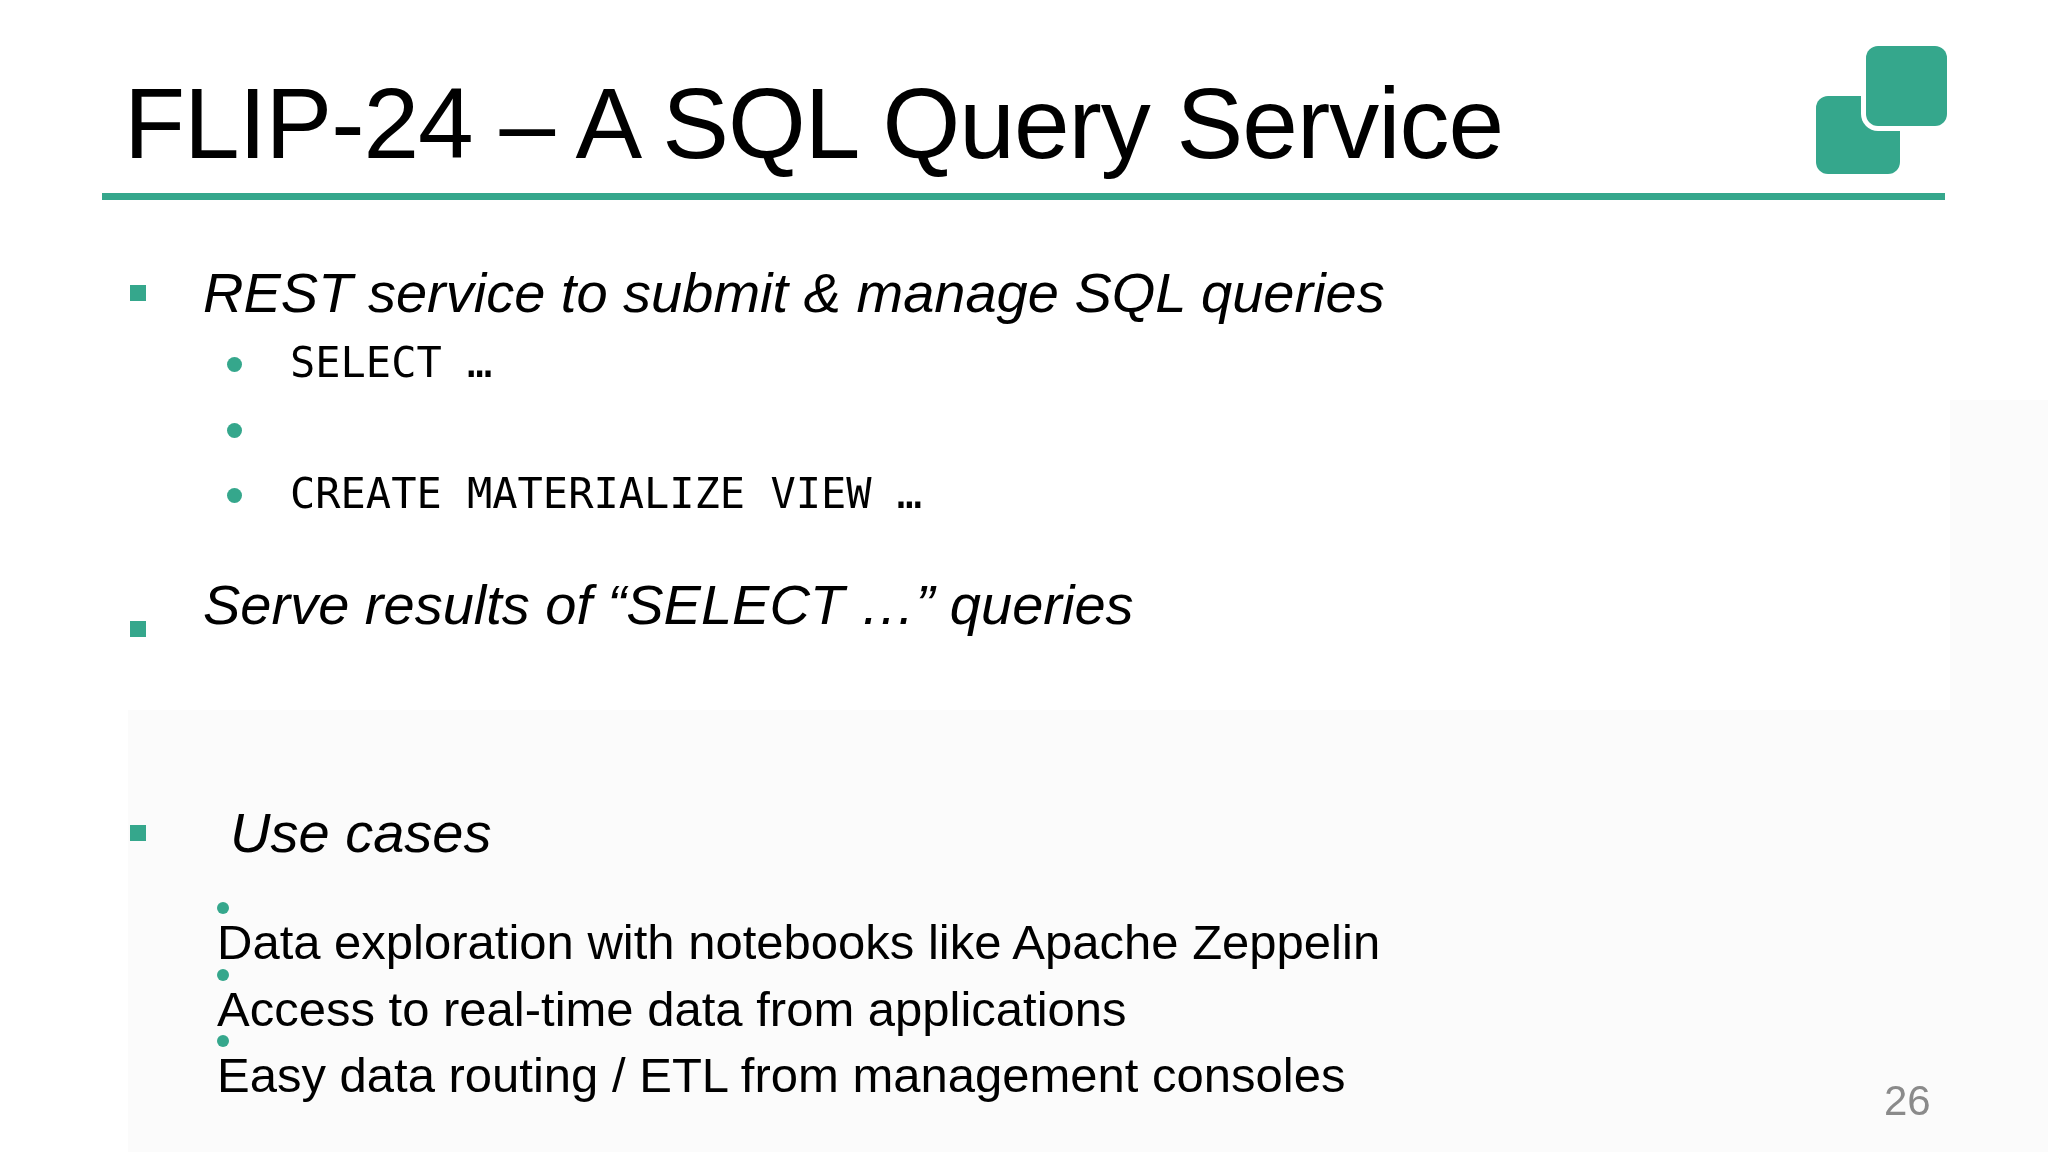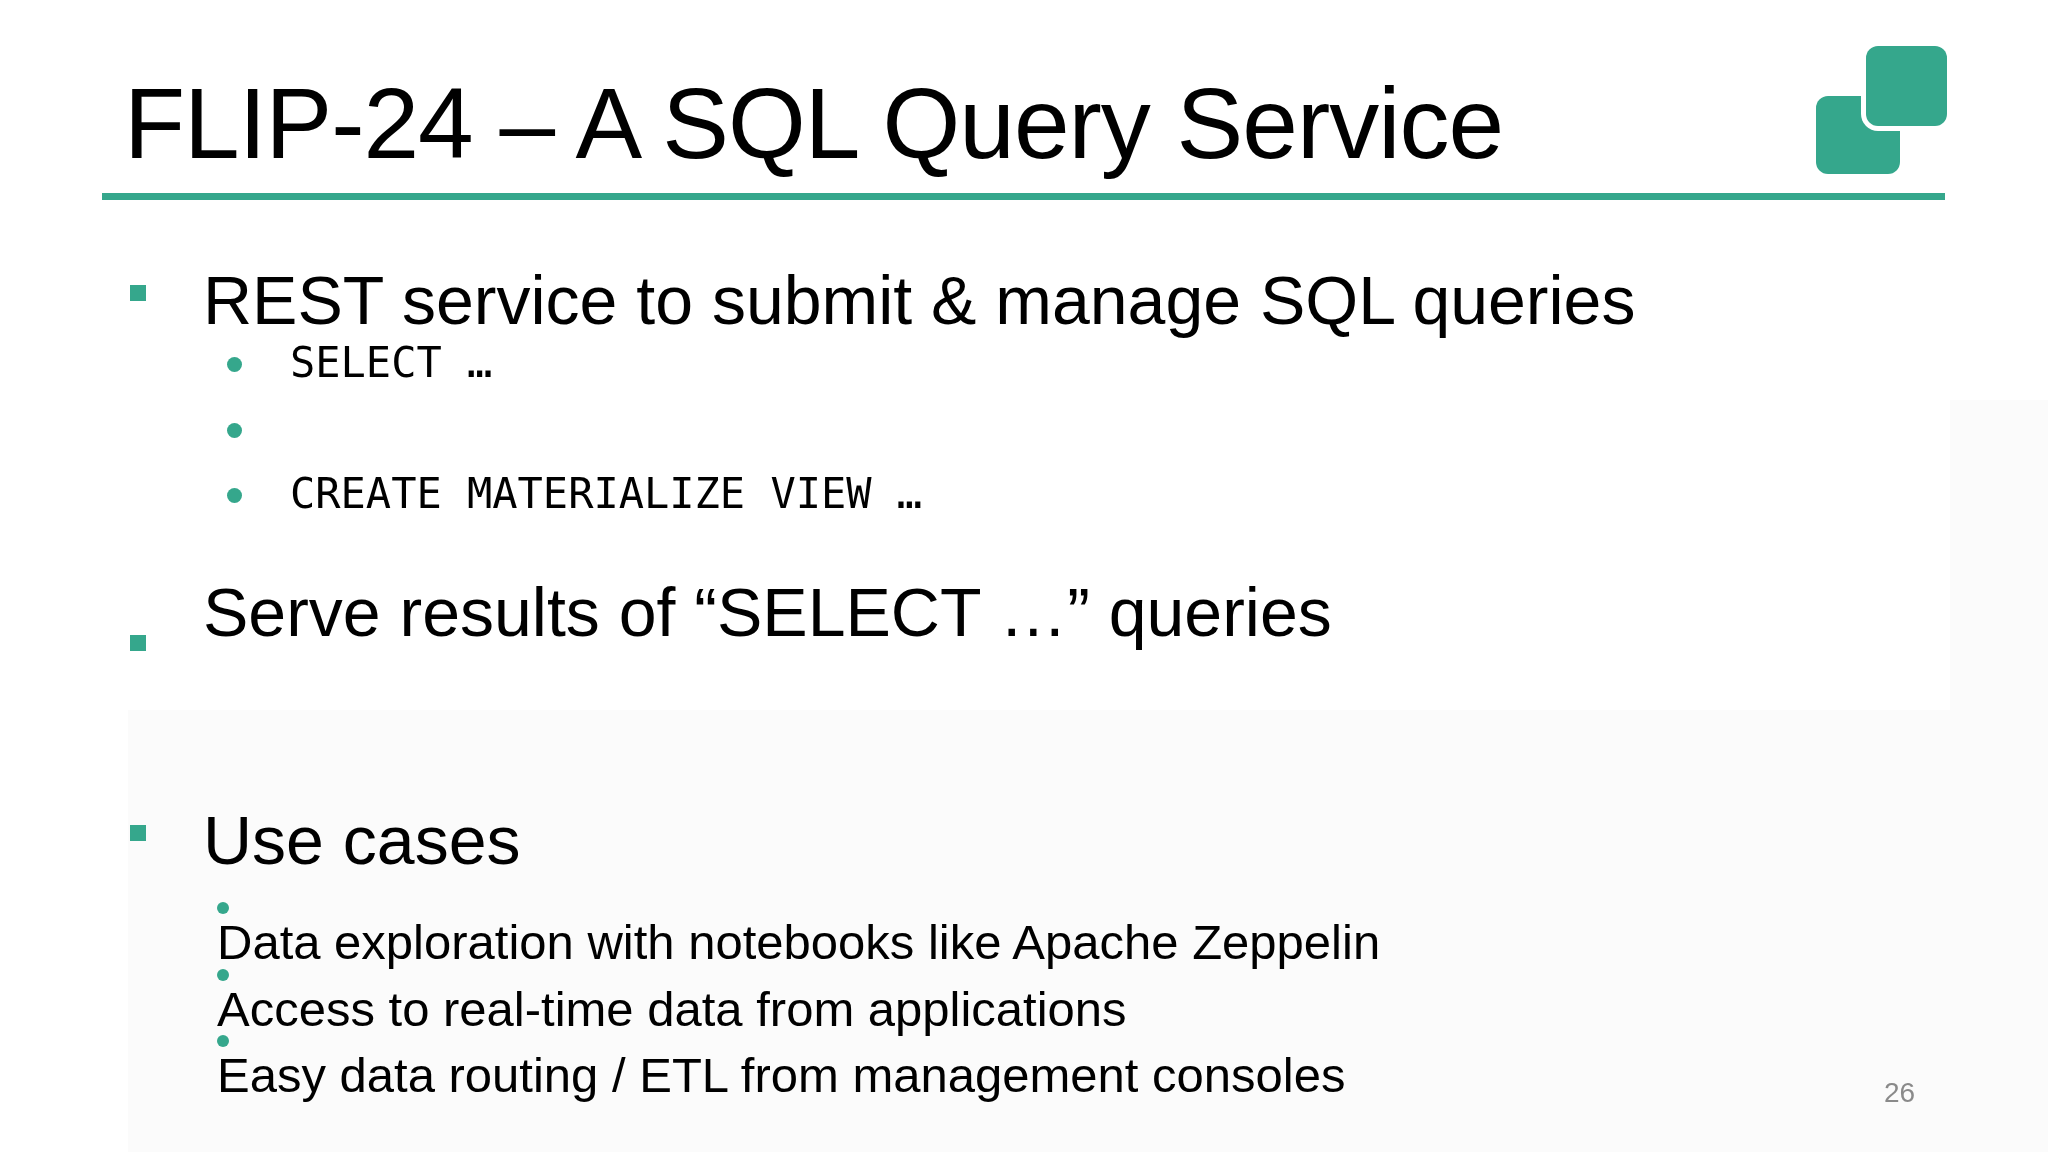--- a/index.html
+++ b/index.html
@@ -46,21 +46,21 @@
   .logo .sq-back  { left: 6px;  top: 56px; width: 84px; height: 78px; }
   .logo .sq-front { left: 56px; top: 6px;  width: 81px; height: 80px; box-shadow: 0 0 0 5px #ffffff; }
 
   .row {
     position: absolute;
     display: flex; align-items: flex-start;
     white-space: nowrap;
   }
   .row .txt { display: inline-block; }
 
-  .lvl1 { left: 130px; font-size: 68px; line-height: 1.15; }
+  .lvl1 { left: 130px; font-size: 56px; line-height: 1.15; font-style: italic; }
   .lvl1 .marker {
     flex: 0 0 auto;
     width: 16px; height: 16px; margin-top: 24px; margin-right: 57px;
     background: var(--accent, #35a78c);
   }
   .lvl2 { left: 227px; font-size: 42px; line-height: 1.15; font-family: "DejaVu Sans Mono", monospace; }
   .lvl2 .marker {
     flex: 0 0 auto;
     width: 15px; height: 15px; margin-top: 18px; margin-right: 48px;
     border-radius: 50%;
@@ -73,28 +73,28 @@
     border-radius: 50%;
     background: var(--accent, #35a78c);
   }
 
   .r-b0  { top: 261px; }
   .r-b0c0 { top: 339px; }
   .r-b0c1 { top: 405px; }
   .r-b0c2 { top: 470px; }
   .r-b1  { top: 573px; align-items: flex-end; }
   .r-b2  { top: 686px; }
-  .r-b3  { top: 801px; }
+  .r-b3  { top: 801px; gap: 27px; }
   .r-b3c0 { top: 880px; }
   .r-b3c1 { top: 947px; }
   .r-b3c2 { top: 1013px; }
 
   .page-number {
     position: absolute; left: 1884px; top: 1078px;
-    font-size: 28px; line-height: 1.1;
+    font-size: 42px; line-height: 1.1;
     color: var(--muted, #8a8a8a);
   }
 </style>
 </head>
 <body>
 
 <div class="stage">
 
   <div class="shade-a"></div>
   <div class="shade-b"></div>

